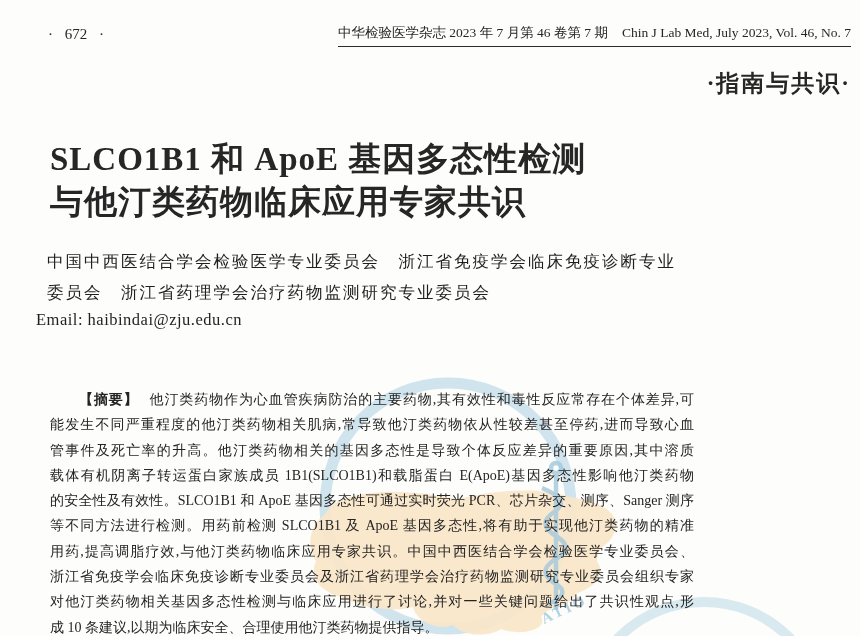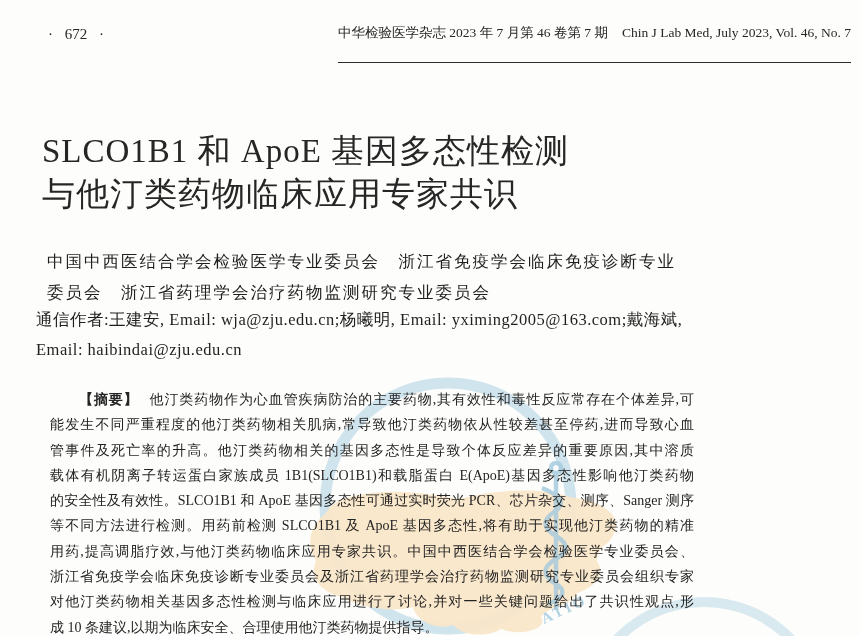--- a/index.html
+++ b/index.html
@@ -17,34 +17,34 @@
   .wm { position:absolute; left:0; top:0; width:860px; height:636px; }
 
   
   .pagenum {
     position:absolute; left:36px; top:26px;
     font-size:15px; white-space:nowrap; word-spacing:8px;margin-left:12px;
   }
   .citation {
     position:absolute; right:9px; top:24px;
     font-size:13.5px; white-space:nowrap;
-    padding-bottom:20px;
+    padding-bottom:4px;
     border-bottom:1.5px solid #2b2b2b;
   }
   .citation .en { margin-left:14px; }
 
   .section-label {
     position:absolute; right:9px; top:68px;
     font-size:23px; letter-spacing:2px; font-weight:600;
     white-space:nowrap;
   }
 
   .title {
-    position:absolute; left:34px; top:122px; margin:8px;
-    font-size:33px; font-weight:400; letter-spacing:1px;
+    position:absolute; left:34px; top:122px; margin:16px;
+    font-size:33px; font-weight:700; letter-spacing:1px;
     line-height:43px; white-space:nowrap;
   }
   .title .tline { display:block; }
 
   .affiliations {
     position:absolute; left:36px; top:246px;
     font-size:16.5px; letter-spacing:2px; line-height:31px;
     white-space:nowrap; color:#1f1f1f;margin-left:11px;
   }
   .correspondence {
@@ -88,33 +88,33 @@
     </g>
     <text class="wm-arc-text" transform="translate(544,624) rotate(-25)" font-size="15" letter-spacing="3" opacity="0.8" fill="#a3c9dd">ATIO</text>
     <circle cx="704" cy="722" r="120" fill="none" stroke-width="10" opacity="0.55" stroke="#bcd9e8"></circle>
   </svg>
 
   <span class="pagenum">· 672 ·</span>
   <span class="citation">
     <span>中华检验医学杂志 2023 年 7 月第 46 卷第 7 期</span><span class="en">Chin J Lab Med, July 2023, Vol. 46, No. 7</span>
   </span>
 
+  <div class="section-label">·指南与共识·</div>
 
   <h1 class="title">
     <span class="tline">SLCO1B1 和 ApoE 基因多态性检测</span>
     <span class="tline">与他汀类药物临床应用专家共识</span>
   </h1>
 
   <div class="affiliations">
     <div>中国中西医结合学会检验医学专业委员会　浙江省免疫学会临床免疫诊断专业</div>
     <div>委员会　浙江省药理学会治疗药物监测研究专业委员会</div>
   </div>
 
   <div class="correspondence">
-    <div>通信作者:王建安, Email: wja@zju.edu.cn;杨曦明, Email: yximing2005@163.com;戴海斌,</div>
     <div>Email: haibindai@zju.edu.cn</div>
   </div>
 
   <div class="abstract">
     <div class="abs-line first">
       <b class="abs-label">【摘要】</b><span class="abs-gap"></span><span>他汀类药物作为心血管疾病防治的主要药物,其有效性和毒性反应常存在个体差异,可</span>
     </div>
     <div class="abs-line">能发生不同严重程度的他汀类药物相关肌病,常导致他汀类药物依从性较差甚至停药,进而导致心血</div>
     <div class="abs-line">管事件及死亡率的升高。他汀类药物相关的基因多态性是导致个体反应差异的重要原因,其中溶质</div>
     <div class="abs-line">载体有机阴离子转运蛋白家族成员 1B1(SLCO1B1)和载脂蛋白 E(ApoE)基因多态性影响他汀类药物</div>

